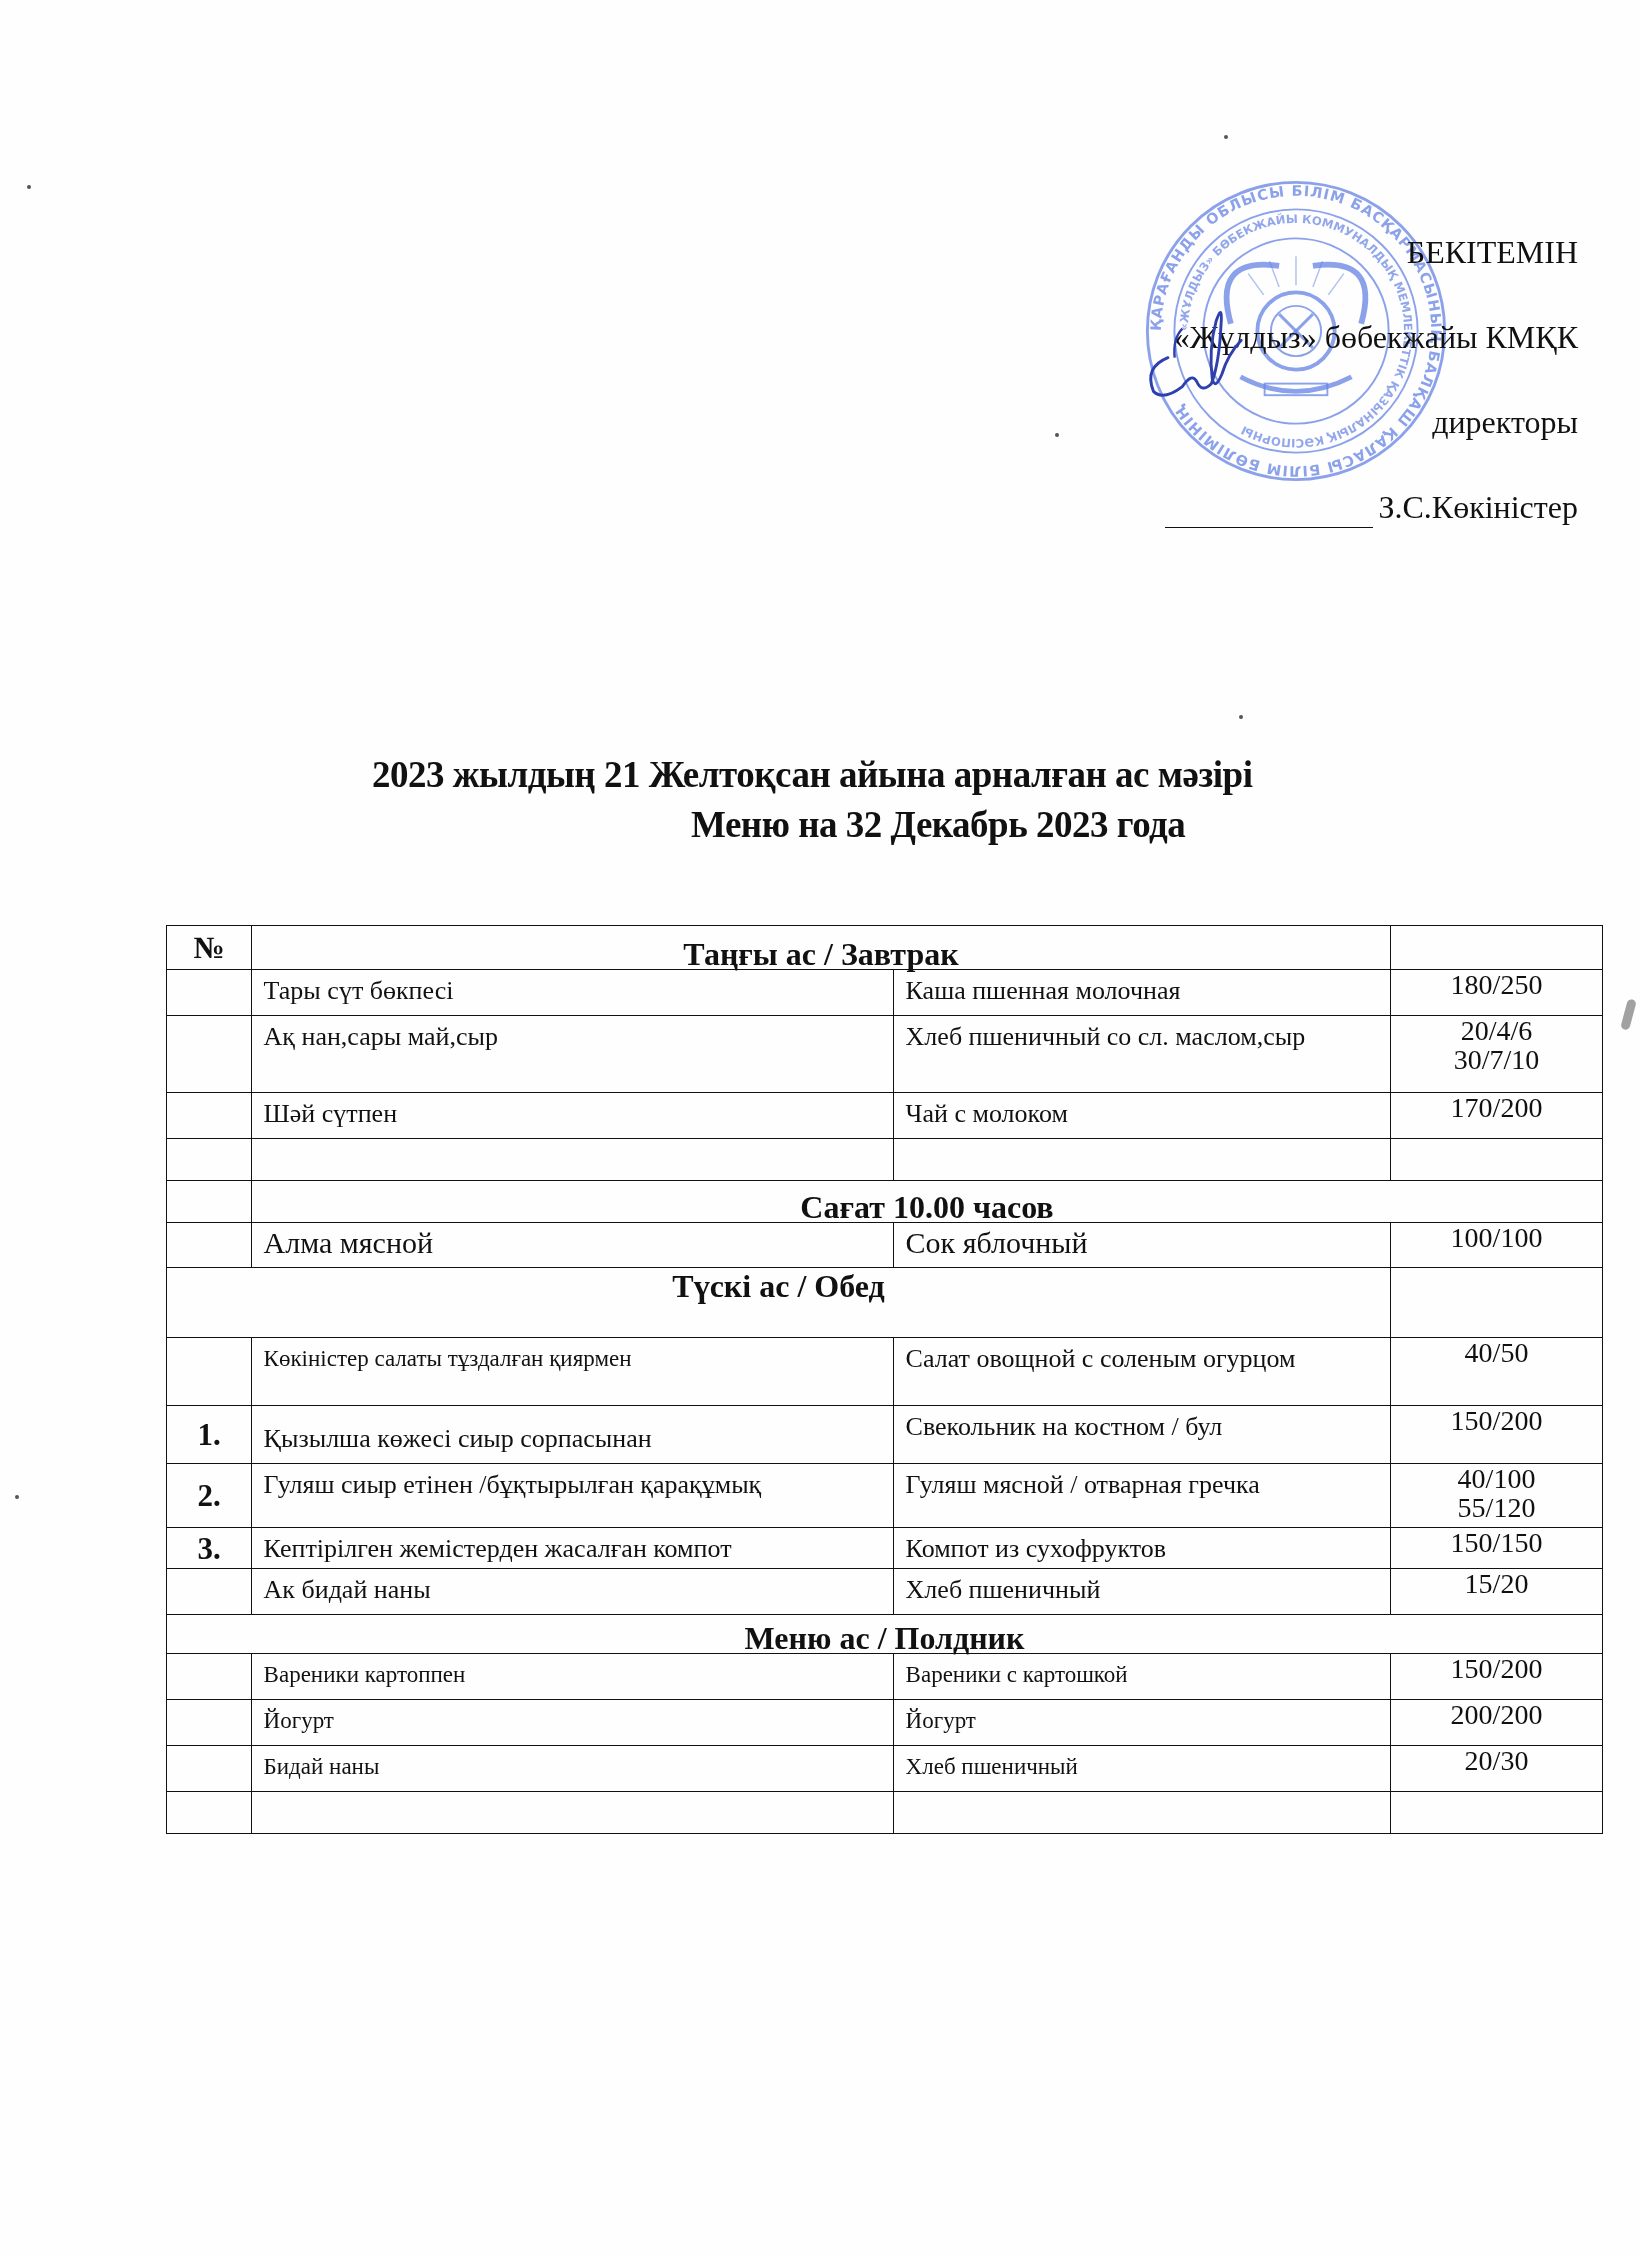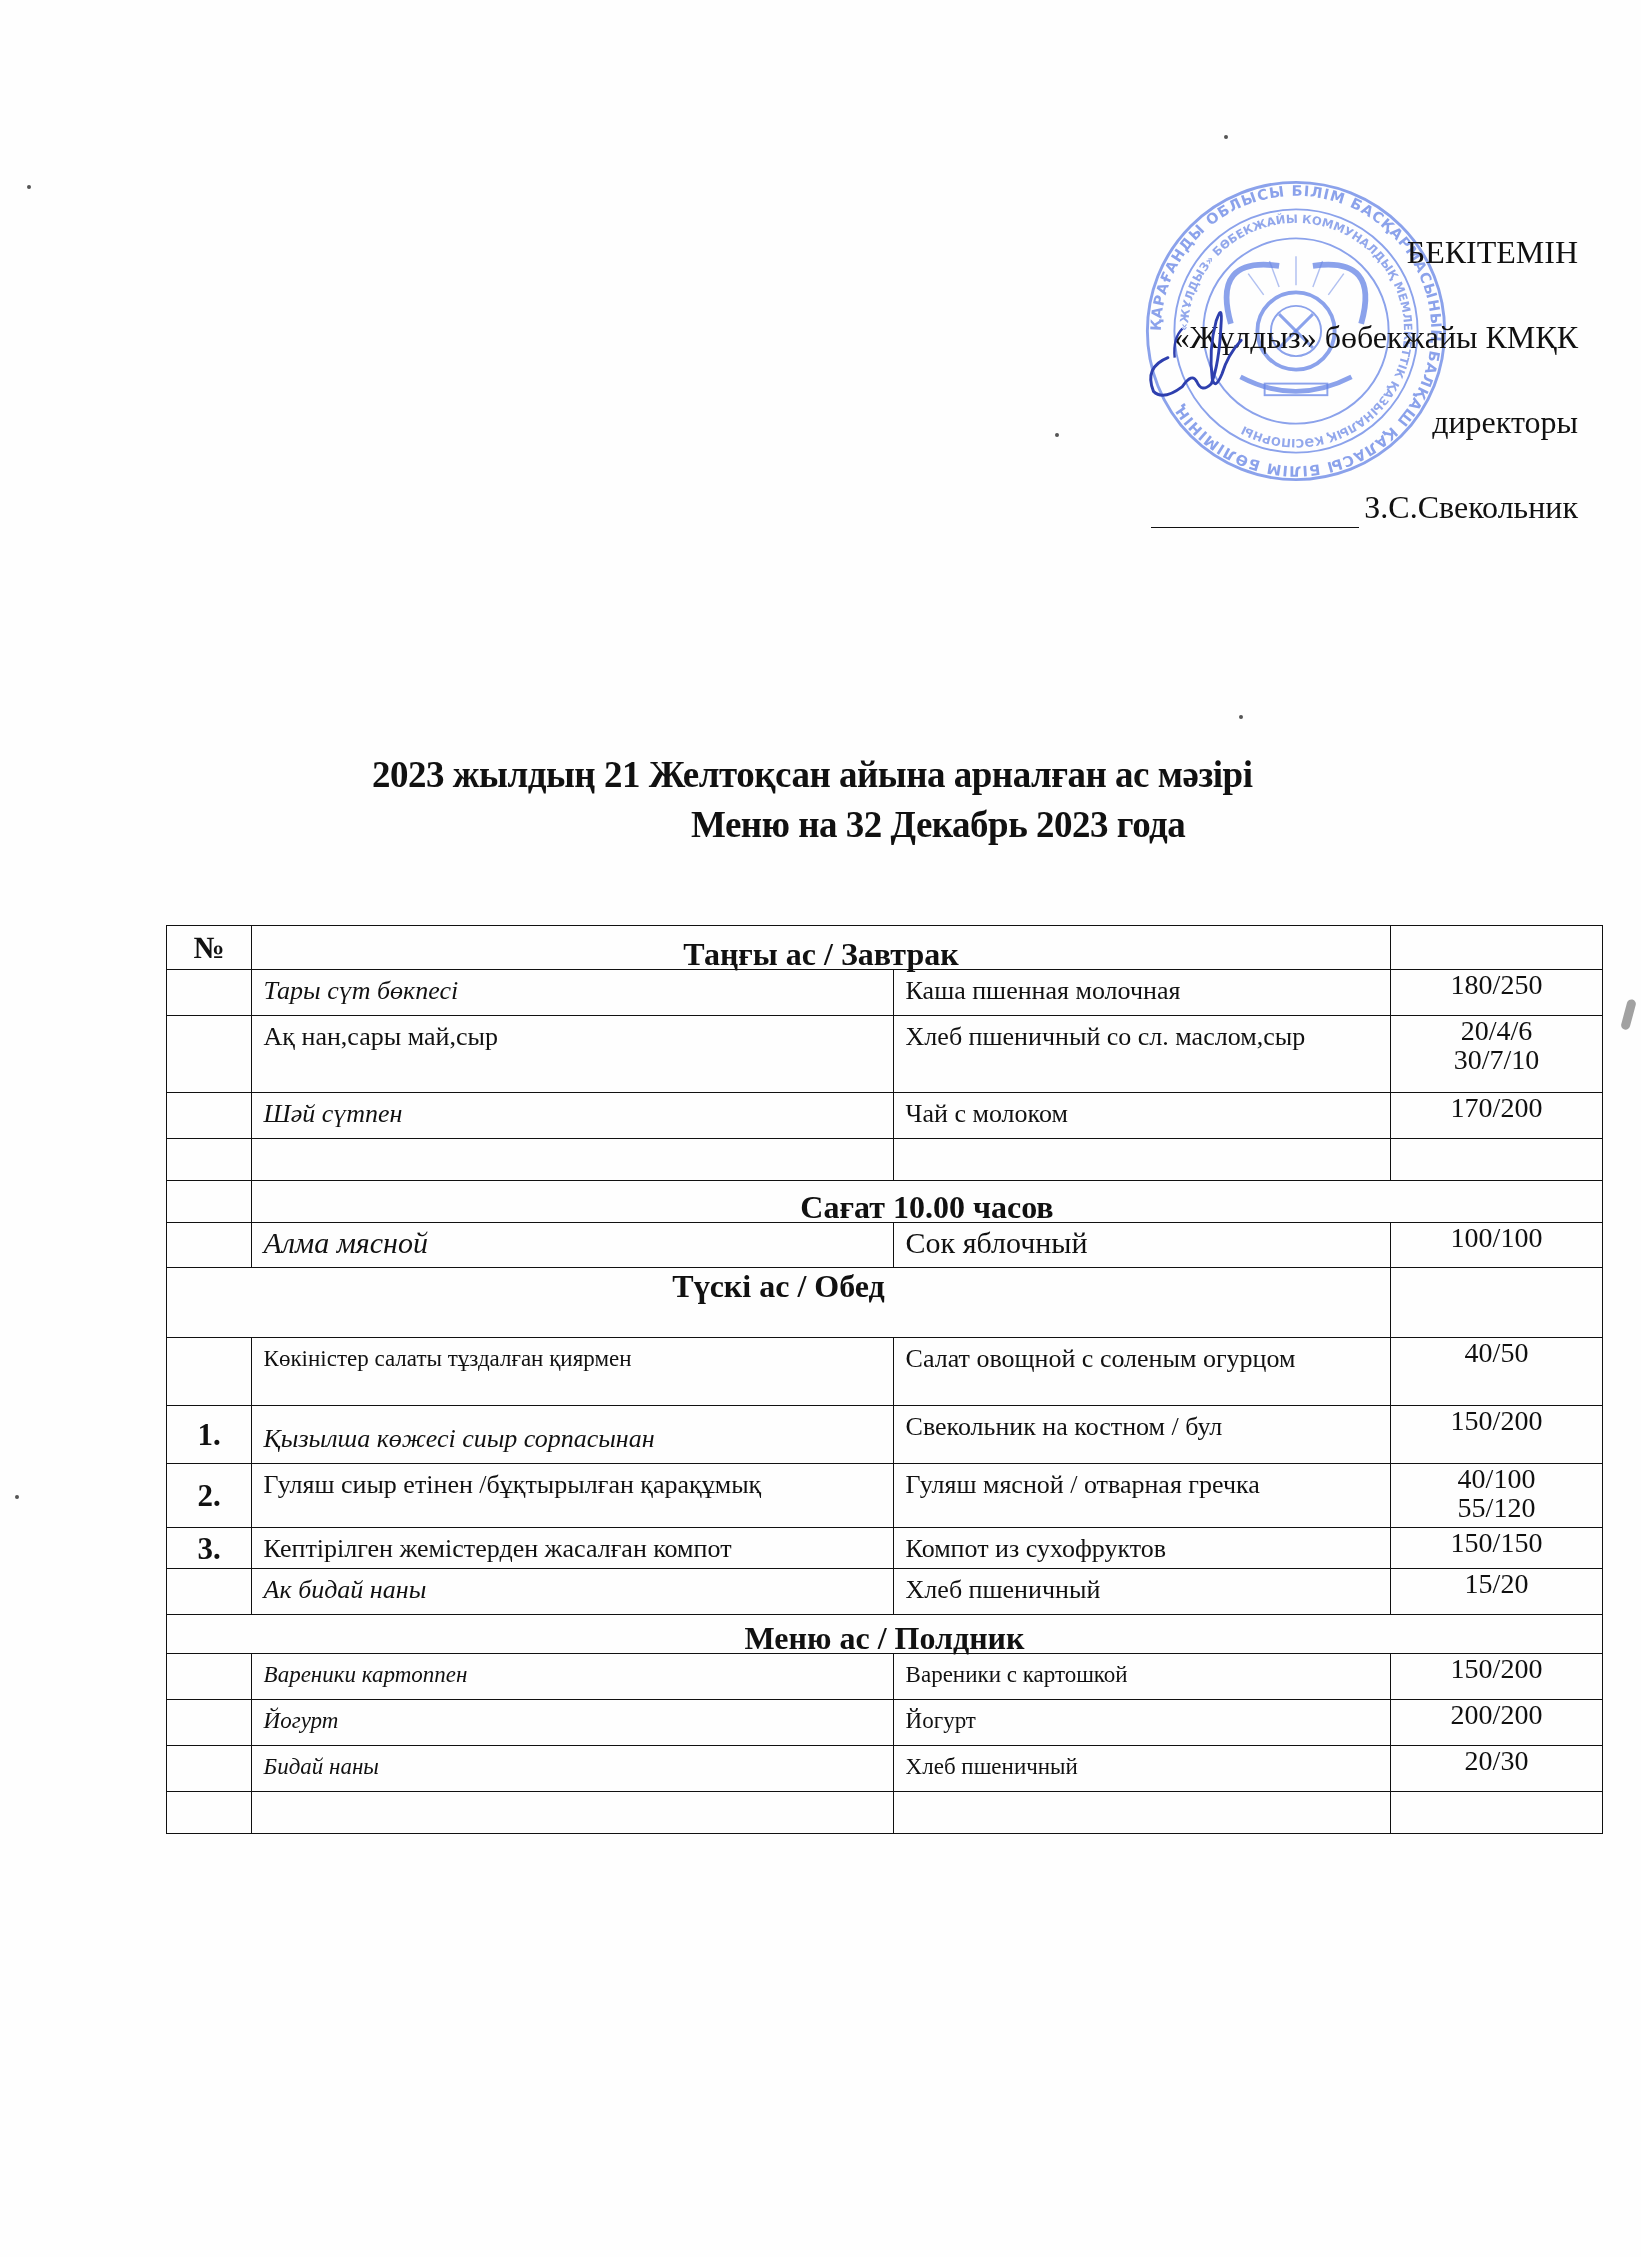--- a/index.html
+++ b/index.html
@@ -102,21 +102,21 @@
       font-weight: bold;
       font-size: 32px;
       vertical-align: bottom;
       padding-top: 3.9px;
     }
     .menu-table td.qty {
       text-align: center;
       font-size: 28px;
     }
     .menu-table td.kz, .menu-table td.ru { padding-top: 5.8px; }
-    .menu-table td.kz.low { vertical-align: bottom; padding-bottom: 10px; font-style: italic; }
+    .menu-table td.kz.low { vertical-align: bottom; padding-bottom: 10px; }
     .menu-table .small { font-size: 23px; }
     .menu-table .big { font-size: 30px; }
     .dot {
       position: absolute;
       width: 3.9px; height: 3.9px; border-radius: 50%;
       background: #555;
     }
     .edge-mark {
       position: absolute;
       left: 1624px; top: 999px;
@@ -167,21 +167,21 @@
 
   <svg class="signature" viewBox="0 0 140 120">
     <path d="M30,70 q-25,10 -15,35 q10,10 30,-5 q10,-15 15,-5 q5,12 15,2 q8,-20 10,-60 q2,-25 -5,-5 q-8,30 -4,60 q3,12 10,-5 q6,-20 20,-35" fill="none" stroke="#2e3fae" stroke-width="3" stroke-linecap="round"></path>
     <path d="M45,40 q-10,10 -8,30" fill="none" stroke="#2e3fae" stroke-width="2.5"></path>
   </svg>
 
   <div class="approval">
     <span class="line">БЕКІТЕМІН</span>
     <span class="line">«Жұлдыз» бөбекжайы КМҚК</span>
     <span class="line">директоры</span>
-    <span class="line"><span class="sign-line"></span><span>З.С.Свекольник</span></span>
+    <span class="line"><span class="sign-line"></span><span>З.С.Көкіністер</span></span>
   </div>
 
   <div class="title kz">2023 жылдың 21 Желтоқсан айына арналған ас мәзірі</div>
   <div class="title ru">Меню на 32 Декабрь  2023 года</div>
 
   <table class="menu-table">
     <colgroup>
       <col class="c-num">
         <col class="c-kz">
         <col class="c-ru">

